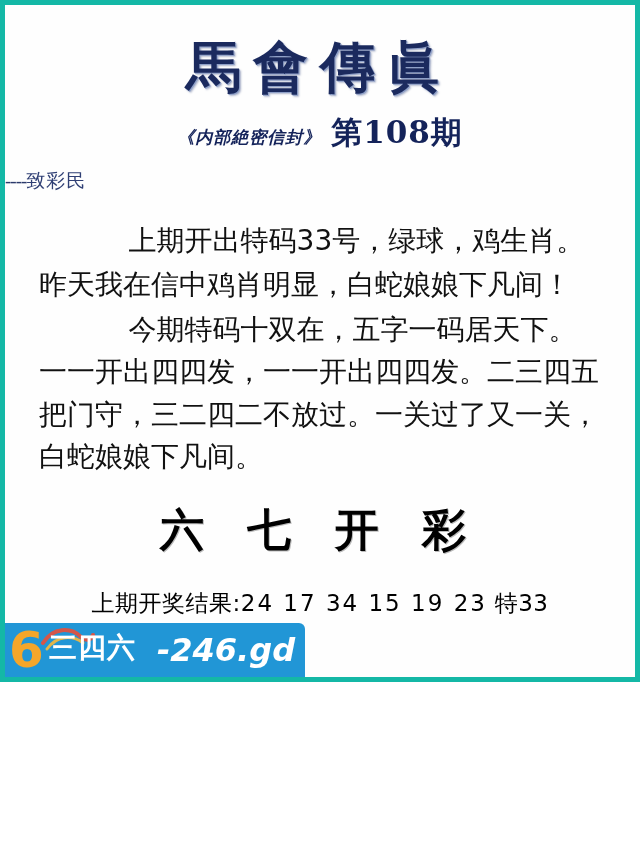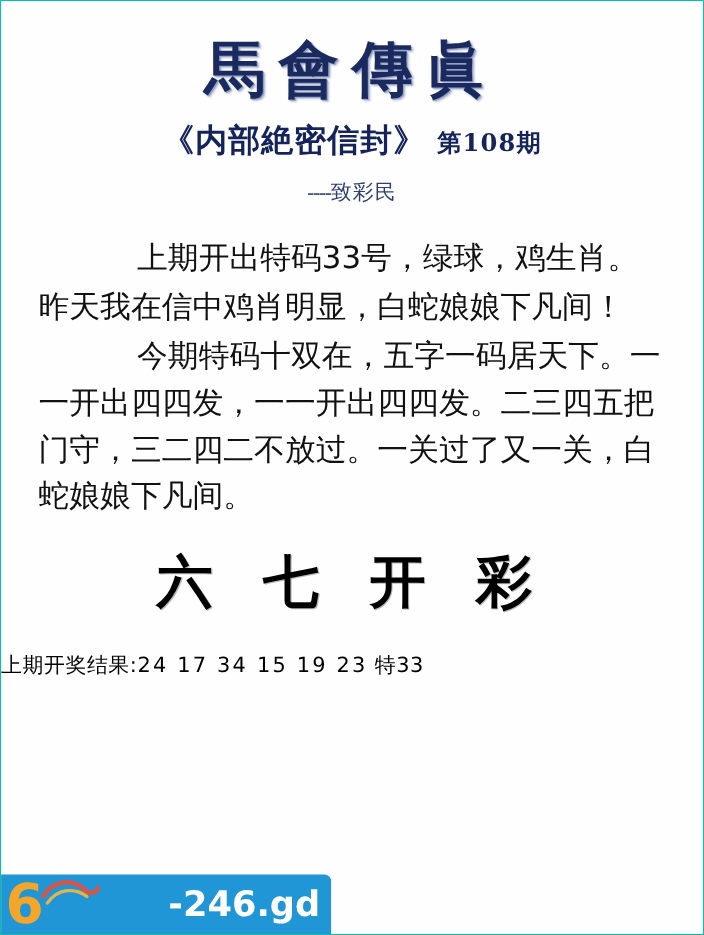--- a/index.html
+++ b/index.html
@@ -12,23 +12,23 @@
     background: #ffffff;
     font-family: "Liberation Serif", serif;
     overflow: hidden;
     position: relative;
   }
   .page {
     position: absolute;
     left: 0;
     top: 0;
     width: 640px;
-    height: 850px;
+    height: 682px;
     background: #fefefe;
-    border: 1px solid #14b8a6;
+    border: 5px solid #14b8a6;
     box-sizing: border-box;
   }
   
   .title {
     text-align: center;
     margin-top: 32px;
     font-family: "DejaVu Serif", serif;
     font-size: 55px;
     font-weight: bold;
     letter-spacing: 12px;
@@ -39,30 +39,30 @@
   .subtitle {
     text-align: center;
     margin-top: 14px;
     font-family: "DejaVu Serif", serif;
     font-size: 25px;
     color: #14235a;
     font-weight: bold;
     letter-spacing: 1px;
   }
   .subtitle .bracket {
-    font-size: 29px;
+    font-style: italic;
+    font-size: 17px;
     text-align: right;
   }
   .subtitle .issue {
     margin-left: 10px;
-    font-size: 22px;
+    font-size: 31px;
     text-align: center;
   }
   .byline {
-    text-align: center;
     margin-top: 14px;
     font-size: 19px;
     color: #2b3a6b;
     letter-spacing: 1px;
   }
   .byline .dashes {
     letter-spacing: -1px;
   }
   .byline .name {
     color: #2f3f74;
@@ -77,30 +77,31 @@
   }
   .p-indent-1 { text-indent: 2.2em; }
   .p-indent-2 { text-indent: 4.2em; }
   .p-indent-3 { text-indent: 3.2em; }
   .para { margin: 0 0 2px 0; }
   
   .headline {
     text-align: center;
     margin-top: 22px;
     font-family: "DejaVu Serif", serif;
-    font-size: 51px;
+    font-size: 44px;
     font-weight: bold;
     letter-spacing: 14px;
     color: #000;
     text-shadow: 1px 1px 0 #bbb;
   }
   
   .result {
+    text-align: center;
     margin-top: 28px;
-    font-size: 19px;
+    font-size: 23px;
     color: #000;
     font-family: "DejaVu Sans", sans-serif;
     letter-spacing: 0.5px;
   }
   .result .nums { letter-spacing: 2px; }
   
   .footer {
     position: absolute;
     left: 0;
     bottom: 0;
@@ -138,20 +139,21 @@
   }
   .footer-dom {
     position: absolute;
     left: 152px;
     bottom: 8px;
     font-family: "DejaVu Sans", sans-serif;
     font-size: 32px;
     font-weight: bold;
     color: #ffffff;
     letter-spacing: 0px;
+    font-style: italic;
   }
   .footer-swirl {
     position: absolute;
     left: 36px;
     bottom: 26px;
     width: 54px;
     height: 28px;
     opacity: 0.9;
   }
 </style>
@@ -182,18 +184,19 @@
     <span>上期开奖结果:</span><span class="nums">24 17 34 15 19 23</span>&nbsp;<span>特33</span>
   </div>
 
   <div class="footer">
     <div class="footer-bar"></div>
     <div class="footer-six">6</div>
     <svg class="footer-swirl" viewBox="0 0 54 28">
       <path d="M2 20 C12 4, 30 4, 40 14 C44 18, 50 18, 52 12" stroke="#e8503a" stroke-width="4" fill="none" stroke-linecap="round"></path>
       <path d="M6 26 C16 12, 32 12, 42 20" stroke="#f6b93b" stroke-width="3" fill="none" stroke-linecap="round"></path>
     </svg>
+    <div class="footer-cn">三四六</div>
     <div class="footer-dom">
       <span>-</span><span>246.gd</span>
     </div>
   </div>
 
 </div>
 
 </body></html>

